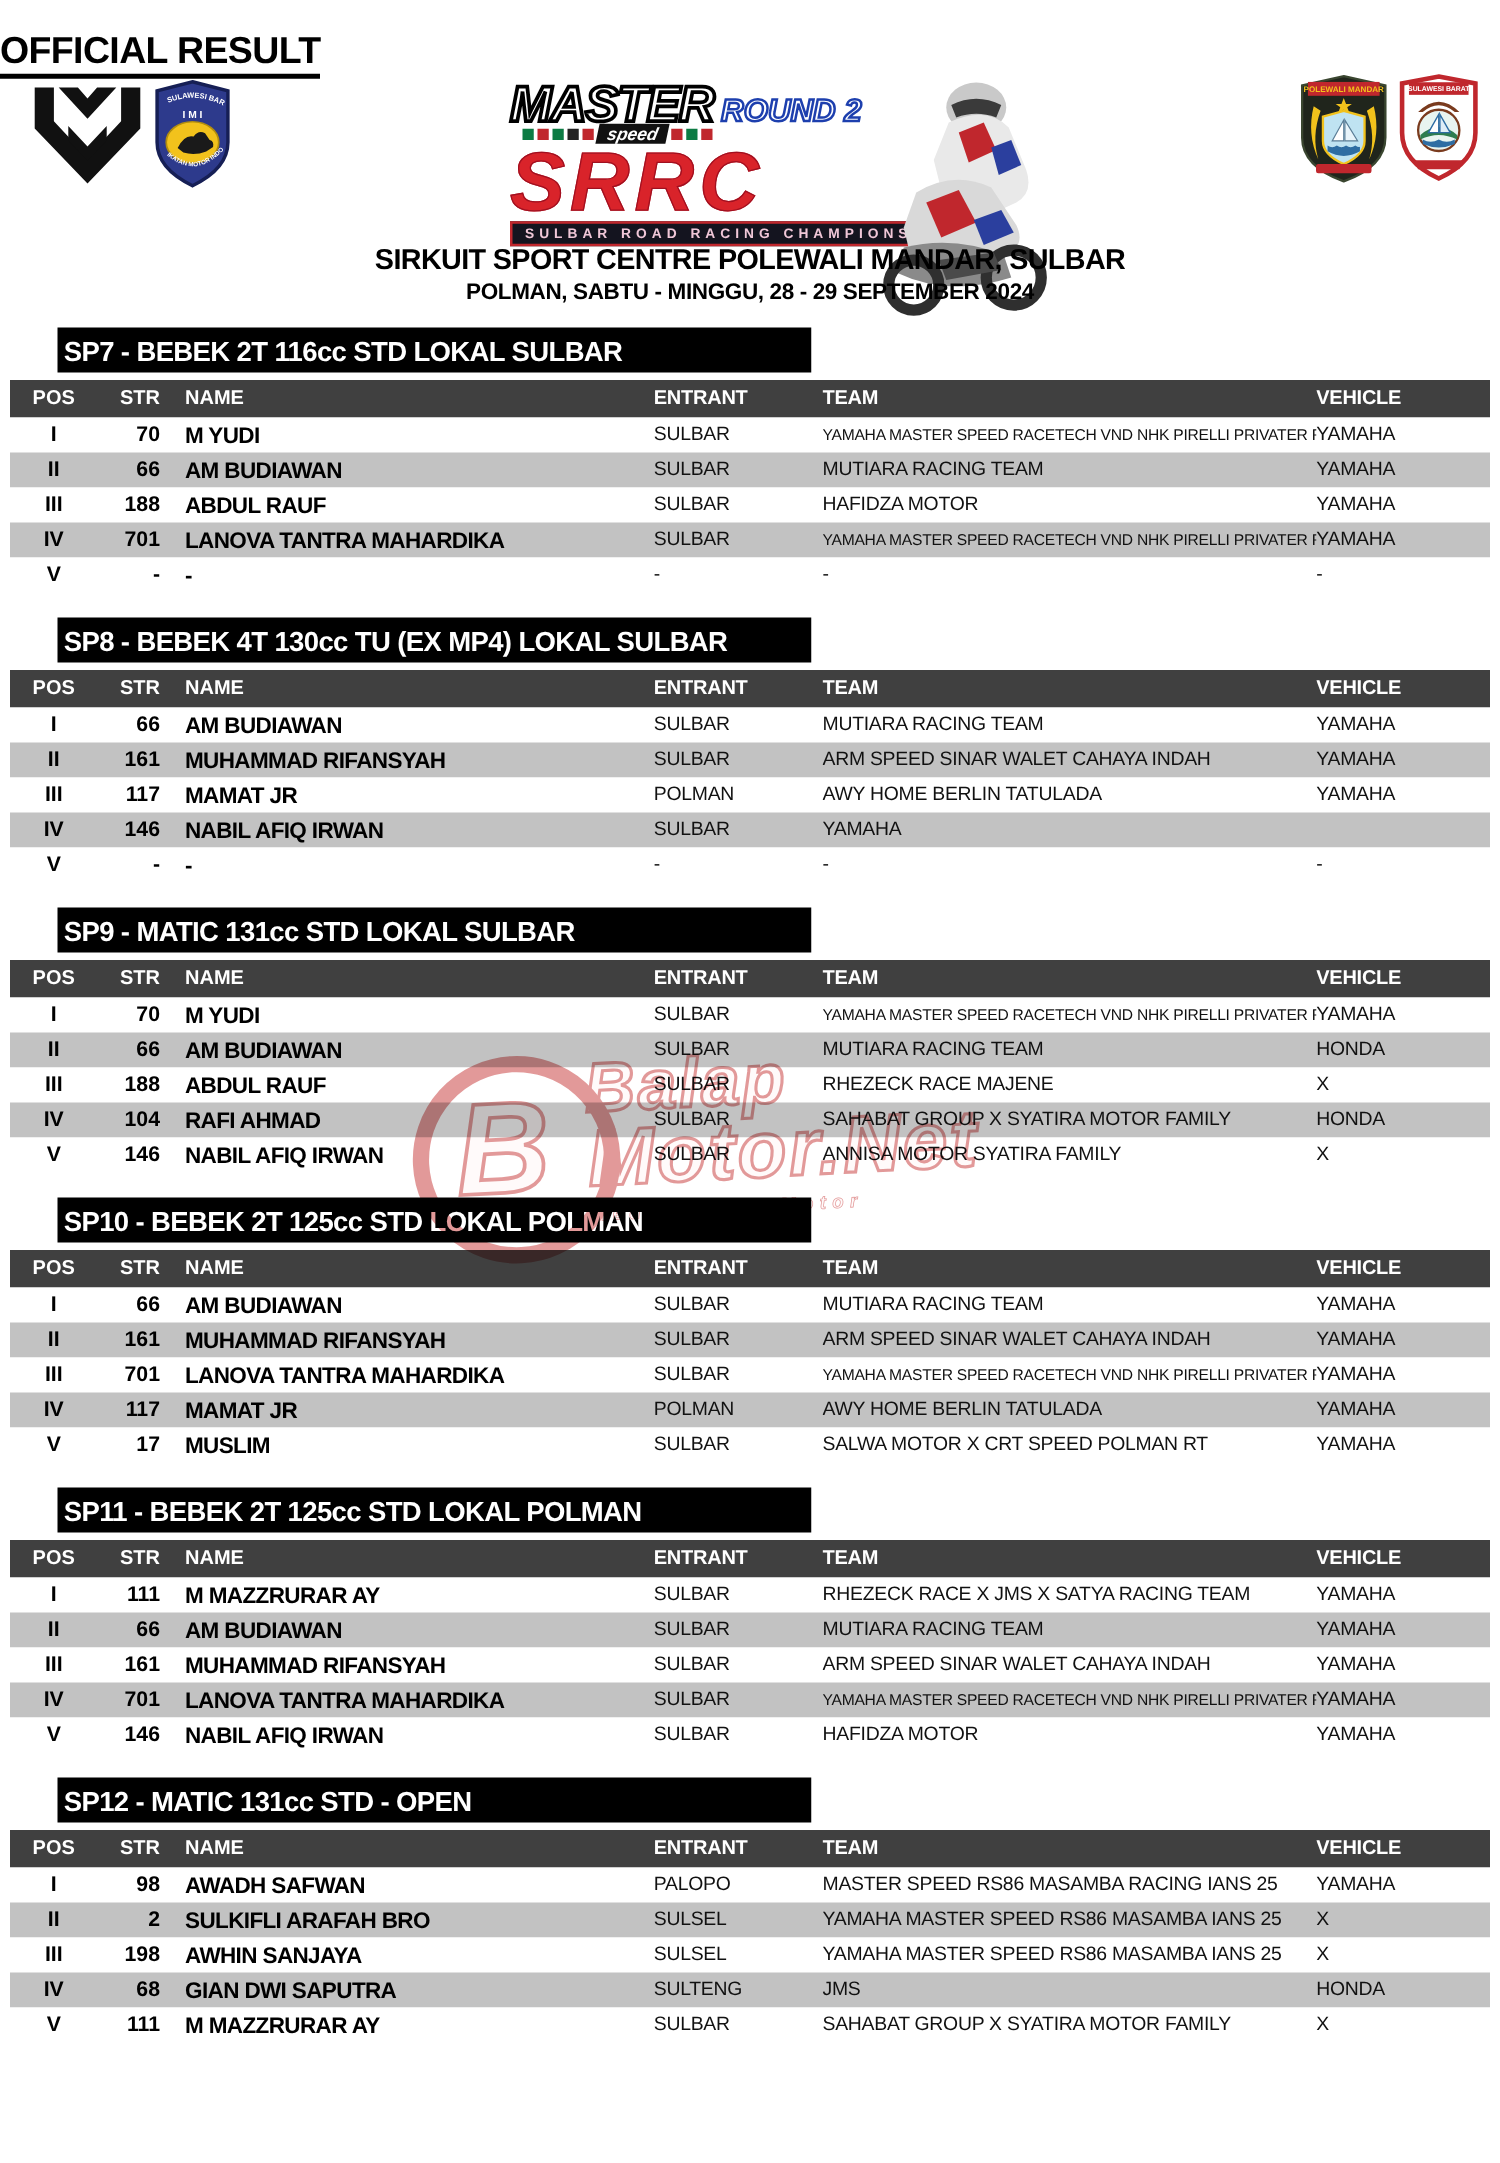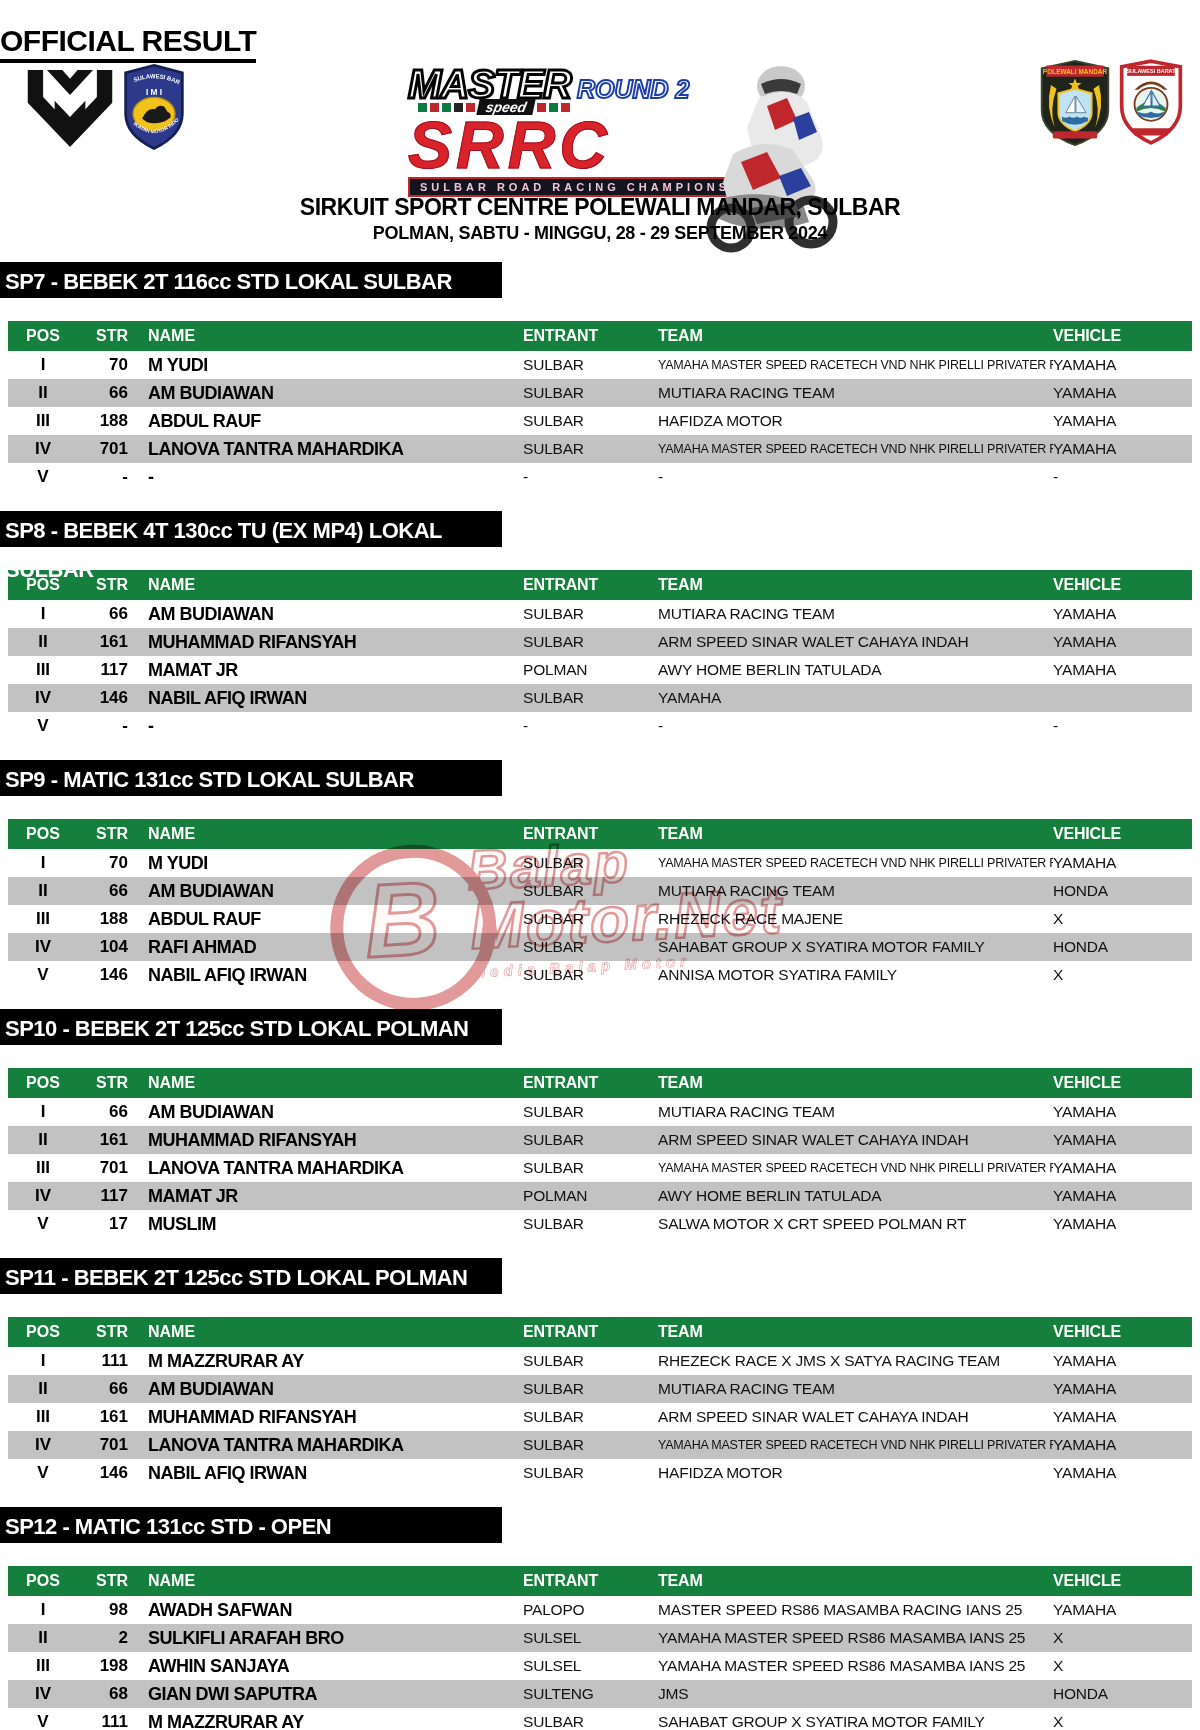--- a/index.html
+++ b/index.html
@@ -33,25 +33,25 @@
   .racer{position:absolute;left:255px;top:-4px;}
 
   .venue-line{position:absolute;top:194px;left:0;width:100%;text-align:center;
         font-size:23px;font-weight:bold;letter-spacing:-0.5px;}
   .date-line{position:absolute;top:223px;left:0;width:100%;text-align:center;
         font-size:18px;font-weight:bold;letter-spacing:-0.3px;}
 
   
   #sections{position:absolute;top:262px;left:0;width:1200px;}
   .race-section{margin-bottom:20px;}
-  .sec-title{width:502px;height:36px;background:#000;color:#fff;font-size:22px;font-weight:bold;
-        line-height:39px;padding-left:5px;letter-spacing:-0.5px;box-sizing:border-box;}
+  .sec-title{width:603px;height:36px;background:#000;color:#fff;font-size:22px;font-weight:bold;
+        line-height:39px;padding-left:5px;letter-spacing:-0.5px;box-sizing:border-box;margin-left:46px;}
   .rtable{margin-left:8px;width:1184px;}
   .thead,.trow{display:grid;grid-template-columns:70px 60px 385px 135px 395px 1fr;}
-  .thead{background:#15803d;color:#fff;height:30px;line-height:30px;font-size:16px;font-weight:bold;margin-top:23px;}
+  .thead{background:#404040;color:#fff;height:30px;line-height:30px;font-size:16px;font-weight:bold;margin-top:6px;}
   .trow{height:28px;line-height:28px;background:#fff;}
   .trow.gray{background:#c2c2c2;}
   .c{overflow:hidden;white-space:nowrap;}
   .c.pos{text-align:center;font-weight:bold;font-size:17px;}
   .c.str{text-align:right;padding-right:10px;font-weight:bold;font-size:17px;}
   .c.name{padding-left:10px;font-weight:bold;font-size:18px;letter-spacing:-0.5px;}
   .c.entrant,.c.team,.c.vehicle{font-size:15.5px;letter-spacing:-0.2px;}
   .trow .c.entrant,.trow .c.team,.trow .c.vehicle{font-weight:normal;color:#111;}
   .c.vehicle{text-align:left;}
   .thead .c{font-weight:bold;font-size:16px;}

